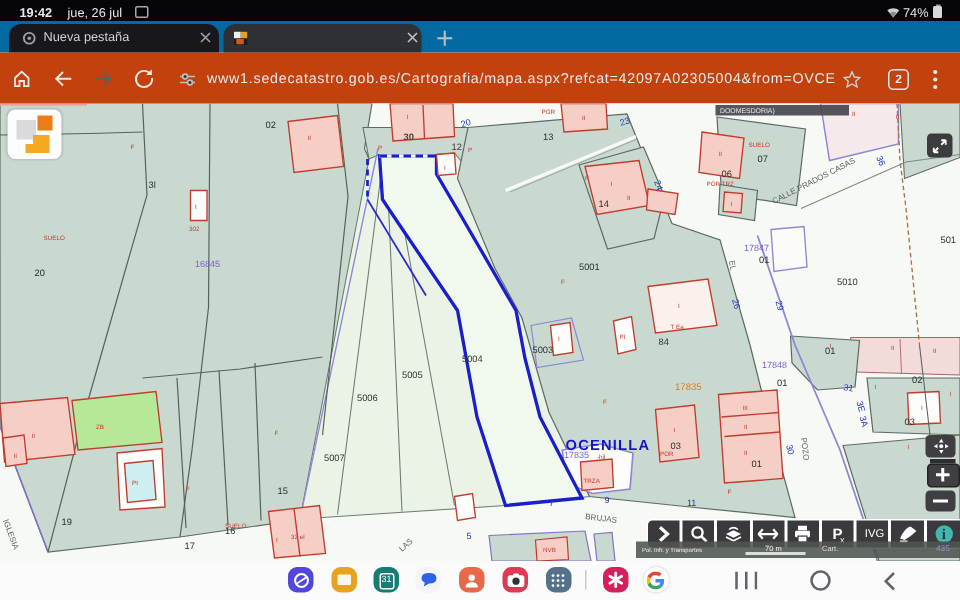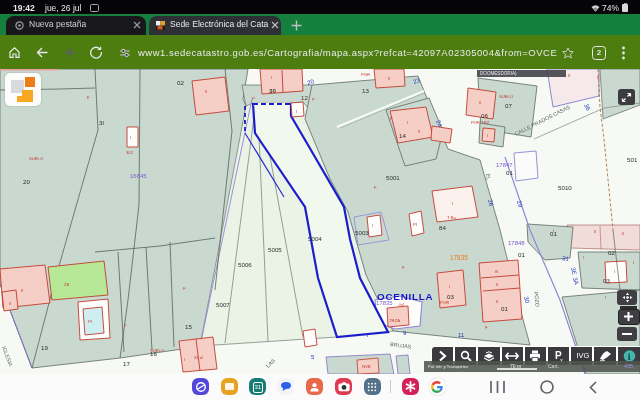--- a/index.html
+++ b/index.html
@@ -1,21 +1,21 @@
 <!DOCTYPE html>
 <html><head>
 <meta charset="utf-8">
 <style>
   html,body{margin:0;padding:0;}
   body{width:640px;height:400px;overflow:hidden;font-family:"Liberation Sans",sans-serif;position:relative;background:#fff;}
   .abs{position:absolute;}
   
   #statusbar{left:0;top:0;width:640px;height:14px;background:#050507;color:#e8e8ea;}
-  #tabstrip{left:0;top:14px;width:640px;height:21px;background:#15803d;}
-  #toolbar{left:0;top:35px;width:640px;height:34px;background:#4d7c0f;}
+  #tabstrip{left:0;top:14px;width:640px;height:21px;background:#0369a1;}
+  #toolbar{left:0;top:35px;width:640px;height:34px;background:#c2410c;}
   #urlpill{left:111px;top:40px;width:472px;height:25px;background:#2f3136;border-radius:13px;}
   .tabtxt{color:#cfd1d4;font-size:8.5px;line-height:21px;}
   
   #taskbar{left:0;top:374px;width:640px;height:26px;background:#fbfbfc;}
   .appico{position:absolute;top:3px;width:20px;height:20px;}
 </style>
 </head>
 <body>
 
 <div class="abs" id="statusbar">
@@ -42,21 +42,20 @@
       <path d="M1 1 L7 7 M7 1 L1 7" stroke="#9aa0a6" stroke-width="1.1"></path>
     </svg>
 
   <div class="abs" style="left:149px;top:2px;width:132px;height:19px;background:#2e3035;border-radius:8px 8px 0 0;"></div>
   <svg class="abs" style="left:156px;top:7px" width="9" height="9" viewBox="0 0 9 9">
       <rect width="9" height="9" fill="#1c1c1c"></rect>
       <rect x="0" y="0" width="4.5" height="4.5" fill="#f0f0f0"></rect>
       <rect x="4.5" y="0" width="4.5" height="4.5" fill="#e2a227"></rect>
       <rect x="1.5" y="5" width="5" height="3.5" fill="#d8571d"></rect>
     </svg>
-  <span class="abs tabtxt" style="left:170px;top:0;color:#e8eaed;">Sede Electrónica del Cata</span>
   <svg class="abs" style="left:271px;top:7px" width="8" height="8" viewBox="0 0 8 8">
       <path d="M1 1 L7 7 M7 1 L1 7" stroke="#bdc1c6" stroke-width="1.1"></path>
     </svg>
   <svg class="abs" style="left:291px;top:6px" width="11" height="11" viewBox="0 0 11 11">
       <path d="M5.5 0.5 V10.5 M0.5 5.5 H10.5" stroke="#bdc1c6" stroke-width="1.4"></path>
     </svg>
 </div>
 
 <div class="abs" id="toolbar">
   <svg class="abs" style="left:8px;top:11px" width="13" height="13" viewBox="0 0 13 13">

